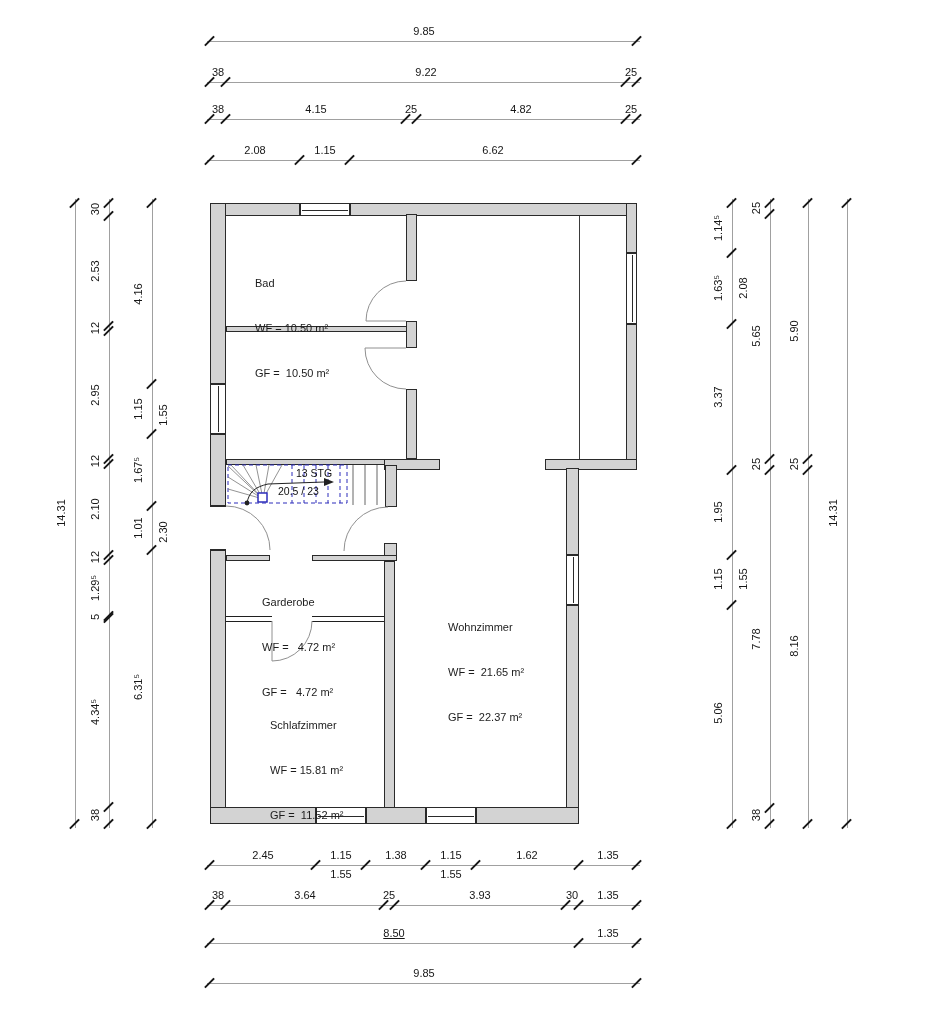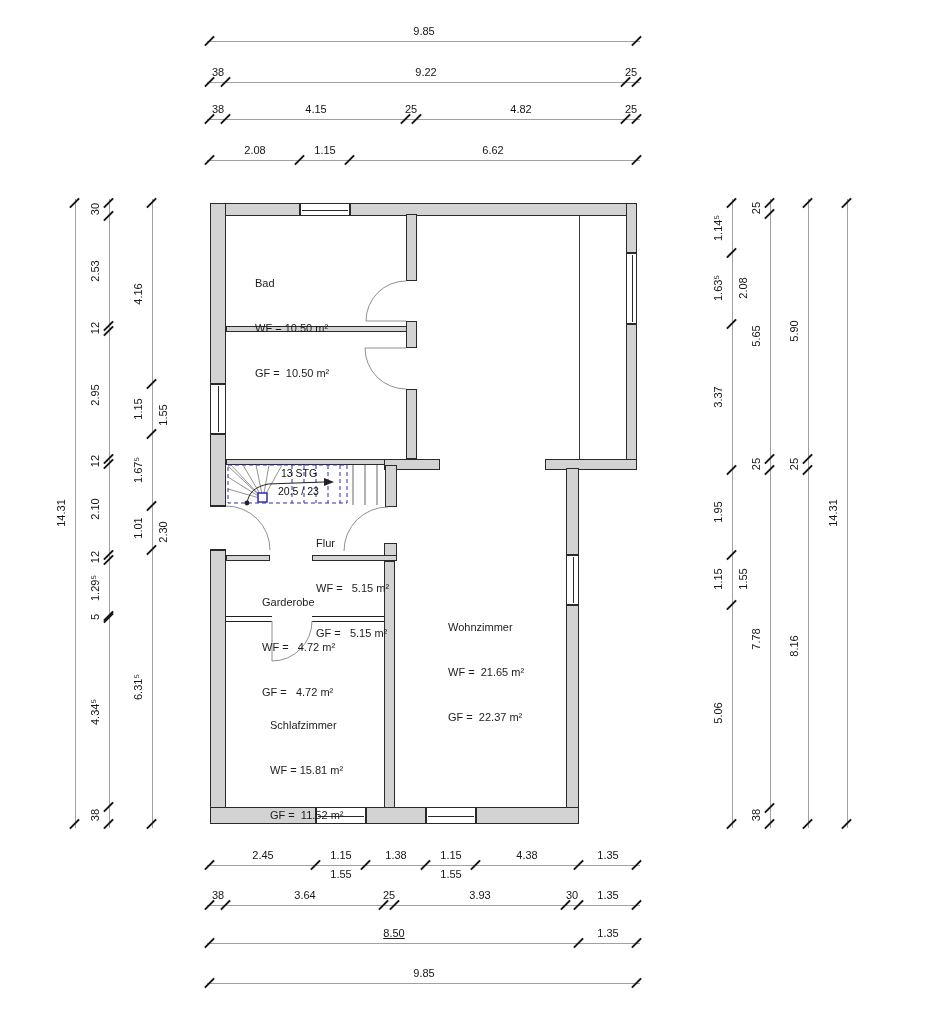--- a/index.html
+++ b/index.html
@@ -99,32 +99,27 @@
       <line x1="377" y1="465" x2="377" y2="505"></line>
     </g>
     <path d="M263,499 L228,466 M263,499 L228,477 M263,499 L228,489 M263,499 L231,465 M263,499 L243,465 M263,499 L256,465 M263,499 L269,465 M263,499 L282,465" stroke="#777" stroke-width="0.8" fill="none"></path>
     <rect x="258" y="493" width="9" height="9" fill="#fff" stroke="#2d2dbb" stroke-width="1.5"></rect>
 
     <path d="M247,503 C249,492 255,487 268,484 L324,482" fill="none" stroke="#222" stroke-width="1"></path>
     <circle cx="247" cy="503" r="2.4" fill="#222"></circle>
     <polygon points="334,482 324,478 324,486" fill="#222"></polygon>
   </svg>
 
-  <div class="stairtext" style="left:281px;top:467px;">13 STG</div>
+  <div class="stairtext" style="left:296px;top:467px;">13 STG</div>
   <div class="stairtext" style="left:278px;top:485px;">20.5 / 23</div>
 
   <div class="room" style="left:255px;top:246px;">
     <div>Bad</div>
     <div>WF = 10.50 m²</div>
     <div>GF =  10.50 m²</div>
-  </div>
-  <div class="room" style="left:316px;top:506px;">
-    <div>Flur</div>
-    <div>WF =   5.15 m²</div>
-    <div>GF =   5.15 m²</div>
   </div>
   <div class="room" style="left:262px;top:565px;">
     <div>Garderobe</div>
     <div>WF =   4.72 m²</div>
     <div>GF =   4.72 m²</div>
   </div>
   <div class="room" style="left:448px;top:590px;">
     <div>Wohnzimmer</div>
     <div>WF =  21.65 m²</div>
     <div>GF =  22.37 m²</div>
@@ -173,21 +168,21 @@
       <div class="tick" style="left: 309px; top: 864px;"></div>
       <div class="tick" style="left: 359px; top: 864px;"></div>
       <div class="tick" style="left: 419px; top: 864px;"></div>
       <div class="tick" style="left: 469px; top: 864px;"></div>
       <div class="tick" style="left: 572px; top: 864px;"></div>
       <div class="tick" style="left: 630px; top: 864px;"></div>
       <div class="dimlab" style="left: 233px; top: 849px;">2.45</div>
       <div class="dimlab" style="left: 311px; top: 849px;">1.15</div>
       <div class="dimlab" style="left: 366px; top: 849px;">1.38</div>
       <div class="dimlab" style="left: 421px; top: 849px;">1.15</div>
-      <div class="dimlab" style="left: 497px; top: 849px;">4.38</div>
+      <div class="dimlab" style="left: 497px; top: 849px;">1.62</div>
       <div class="dimlab" style="left: 578px; top: 849px;">1.35</div>
       <div class="dimlab" style="left: 311px; top: 868px;">1.55</div>
       <div class="dimlab" style="left: 421px; top: 868px;">1.55</div>
       <div class="dimline h" style="left: 207px; top: 905px; width: 433px;"></div>
       <div class="tick" style="left: 203px; top: 904px;"></div>
       <div class="tick" style="left: 219px; top: 904px;"></div>
       <div class="tick" style="left: 377px; top: 904px;"></div>
       <div class="tick" style="left: 388px; top: 904px;"></div>
       <div class="tick" style="left: 559px; top: 904px;"></div>
       <div class="tick" style="left: 572px; top: 904px;"></div>

